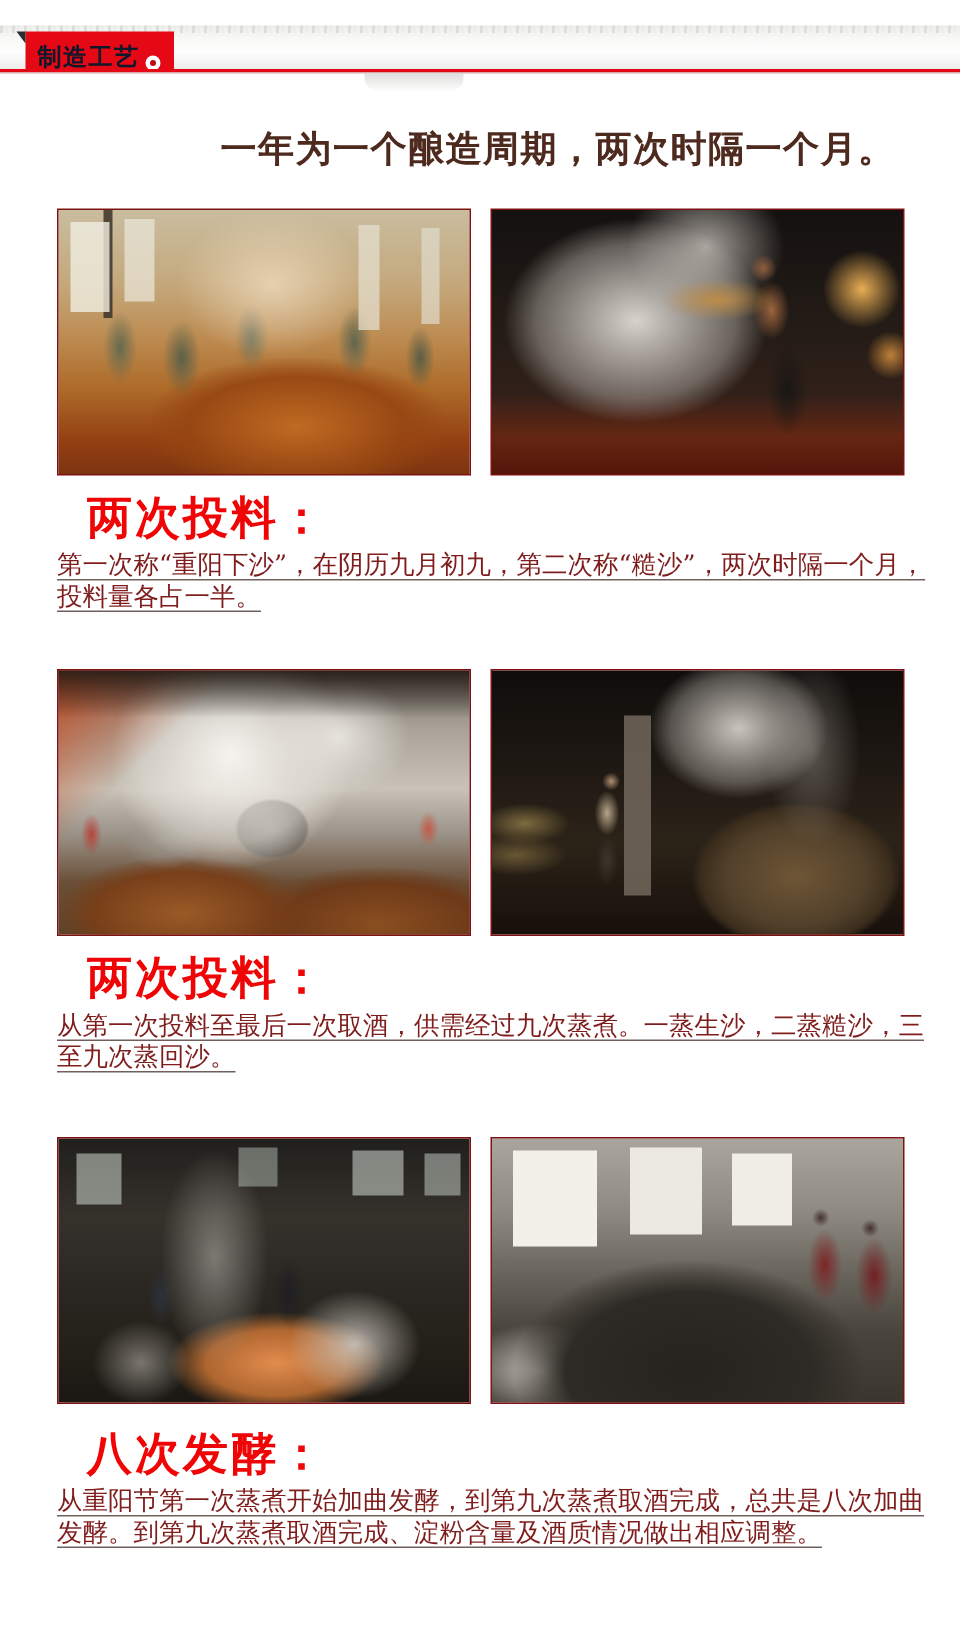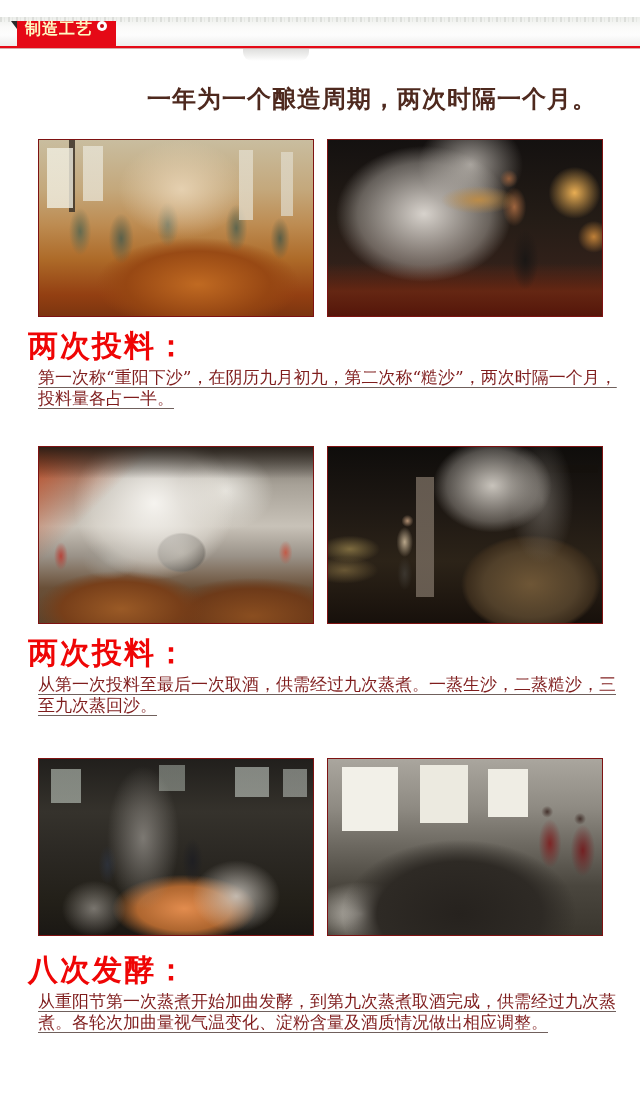--- a/index.html
+++ b/index.html
@@ -17,22 +17,22 @@
     position: absolute; left: 0; top: 17px; width: 640px; height: 29px;
     background: linear-gradient(180deg, #eceeea 0%, #fafaf9 35%, #fdfdfd 62%, #ededec 100%);
   }
   .squiggle {
     position: absolute; left: 0; top: 17px; width: 640px; height: 5px; opacity: .75;
     background: repeating-linear-gradient(90deg,
       #d6d8d4 0 2px, transparent 2px 4px, #e3e5e1 4px 5px, transparent 5px 8px);
   }
   .tab {
     position: absolute; left: 17px; top: 21px; height: 26px;
-    background: #e50916; color: #fef9c3;
-    display: flex; align-items: flex-start; padding: 0 9px 0 8px;
+    background: #e50916; color: #0f172a;
+    display: flex; align-items: flex-end; padding: 0 9px 0 8px;
     font-family: "Liberation Sans", sans-serif;
   }
   .tab .fold {
     position: absolute; left: -6px; top: 0; width: 0; height: 0;
     border-top: 8px solid #2c2c2c; border-left: 6px solid transparent;
   }
   .tab-label { font-size: 16px; font-weight: bold; letter-spacing: 1px; line-height: 1; }
   .dot-icon {
     width: 10px; height: 10px; border-radius: 50%; background: #ffffff;
     margin-left: 4px; position: relative; flex: 0 0 auto;
@@ -60,21 +60,21 @@
   }
   .intro-line1 { padding-left: 25px; }
   .intro-line2 { padding-left: 109px; }
 
   
   .content { position: relative; }
   .photo-row { display: flex; gap: 13px; margin-left: 38px; width: 565px; }
   .photo { width: 276px; height: 178px; border: 1px solid #7e1212; flex: 0 0 auto; }
 
   .sec-heading {
-    margin: 12px 0 0 28px;
+    margin: 12px 0 0 58px;
     color: #ef0505; font-size: 30px; font-weight: bold; line-height: 34px;
     letter-spacing: 2px;
   }
   .sec-body {
     margin: 4px 0 0 38px; width: 580px;
     color: #7f1d1d; font-size: 17px; line-height: 21px; letter-spacing: 0;
     text-decoration: underline; text-decoration-thickness: 1px;
     text-decoration-color: #70605c; text-underline-offset: 4px;
     word-break: break-all;
   }
@@ -203,17 +203,17 @@
       <h2 class="sec-heading">两次投料：</h2>
       <p class="sec-body">从第一次投料至最后一次取酒，供需经过九次蒸煮。一蒸生沙，二蒸糙沙，三至九次蒸回沙。</p>
     </section>
 
     <section class="process-section sec-3">
       <div class="photo-row row-3">
         <div class="photo ph-3a" role="img" aria-label="worker-turning-lit-grain-in-smoky-dark-hall"></div>
         <div class="photo ph-3b" role="img" aria-label="workers-shoveling-dark-fermenting-mound-by-windows"></div>
       </div>
       <h2 class="sec-heading">八次发酵：</h2>
-      <p class="sec-body">从重阳节第一次蒸煮开始加曲发酵，到第九次蒸煮取酒完成，供需经过九次蒸煮。各轮次加曲量视气温变化、淀粉含量及酒质情况做出相应调整。</p>
+      <p class="sec-body">从重阳节第一次蒸煮开始加曲发酵，到第九次蒸煮取酒完成，总共是八次加曲发酵。到第九次蒸煮取酒完成、淀粉含量及酒质情况做出相应调整。</p>
     </section>
 
   </div>
 </div>
 
 </body></html>

